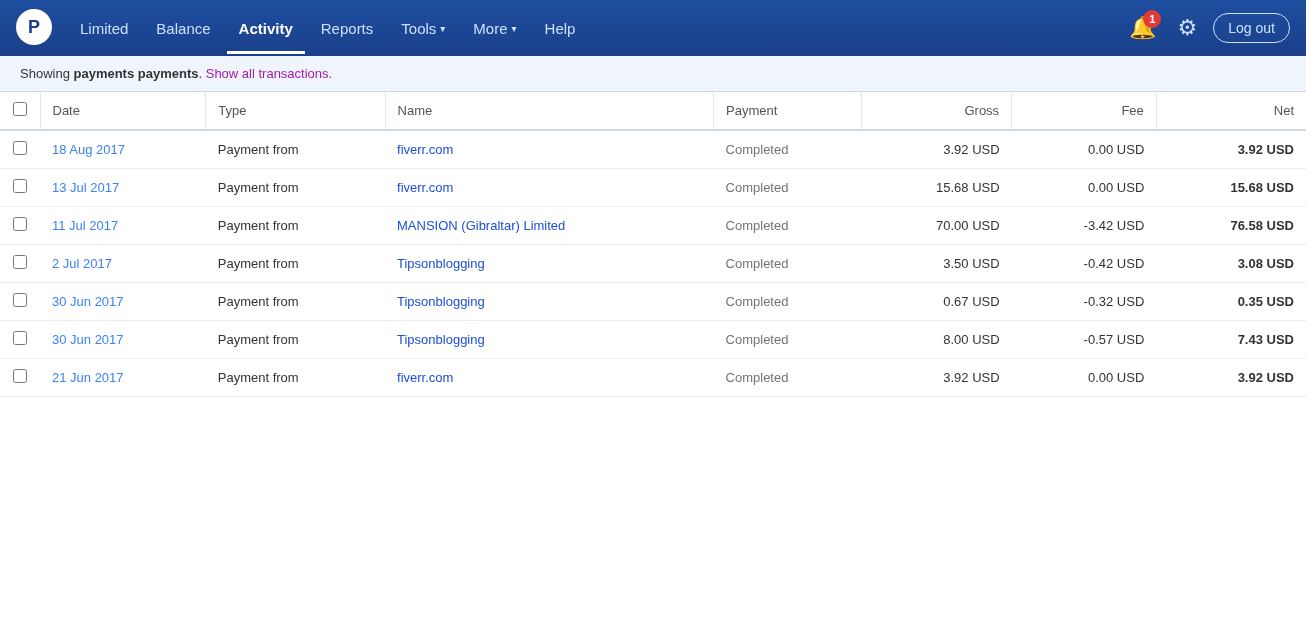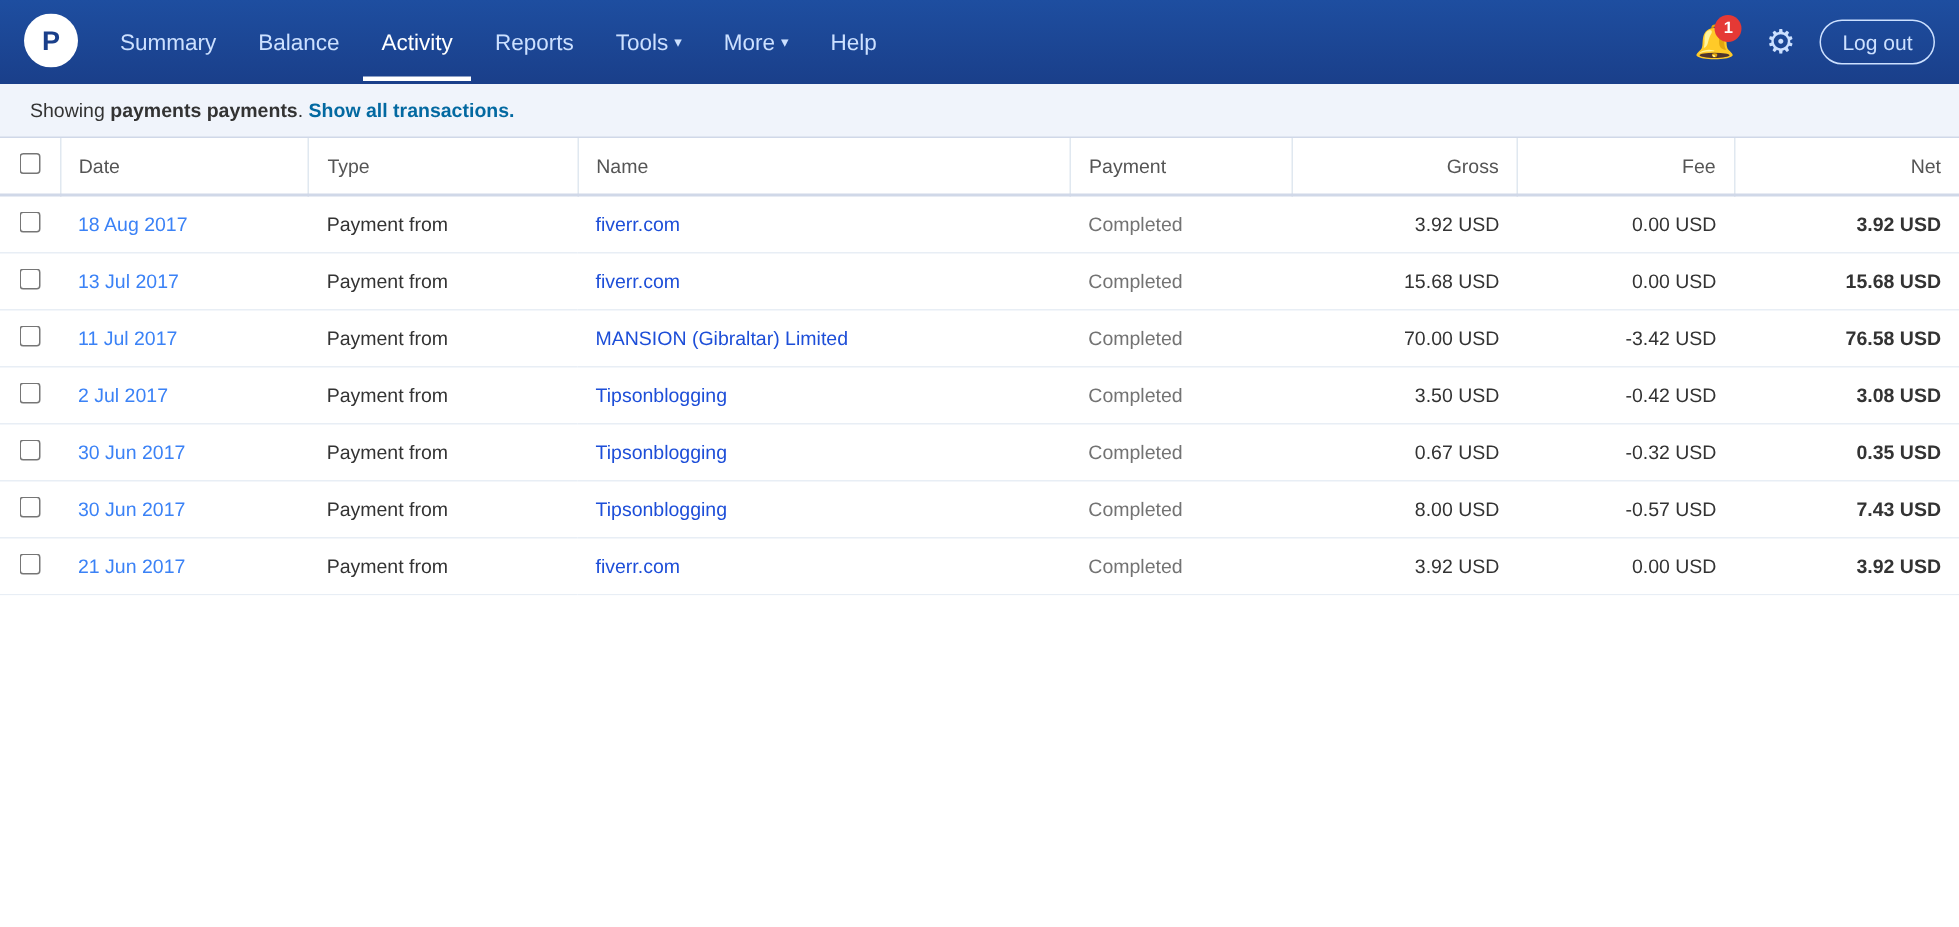--- a/index.html
+++ b/index.html
@@ -22,21 +22,21 @@
       white-space: nowrap;
       border-radius: 4px;
       display: flex;
       align-items: center;
       gap: 4px;
       text-decoration: none;
       position: relative;
     }
     .nav-item.active {
       color: #fff;
-      font-weight: normal;
+      font-weight: bold;
     }
     .nav-item.active::after {
       content: '';
       position: absolute;
       bottom: -11px;
       left: 0; right: 0;
       height: 3px;
       background: #fff;
     }
     .nav-spacer { flex: 1; }
@@ -91,23 +91,22 @@
 
     
     .subheader {
       background: #f0f4fb;
       border-bottom: 1px solid #d0d8e8;
       padding: 10px 20px;
       font-size: 13px;
       color: #333;
     }
     .subheader a {
-      color: #0369a1;
+      color: #a21caf;
       text-decoration: none;
-      font-weight: bold;
     }
 
     
     .table-container {
       width: 100%;
       overflow-x: auto;
     }
     table {
       width: 100%;
       border-collapse: collapse;
@@ -151,21 +150,21 @@
 <nav class="navbar">
 
   <div style="margin-right:12px;">
     <svg width="36" height="36" viewBox="0 0 36 36">
       <circle cx="18" cy="18" r="18" fill="#fff"></circle>
       <text x="18" y="24" text-anchor="middle" font-size="18" font-weight="bold" fill="#1a3f8a" font-family="Arial">P</text>
     </svg>
   </div>
 
   <a class="nav-item" href="#">
-      <span>Summary</span>
+      <span>Limited</span>
     </a>
   <a class="nav-item" href="#">
       <span>Balance</span>
     </a>
   <a class="nav-item active" href="#">
       <span>Activity</span>
     </a>
   <a class="nav-item" href="#">
       <span>Reports</span>
     </a>

